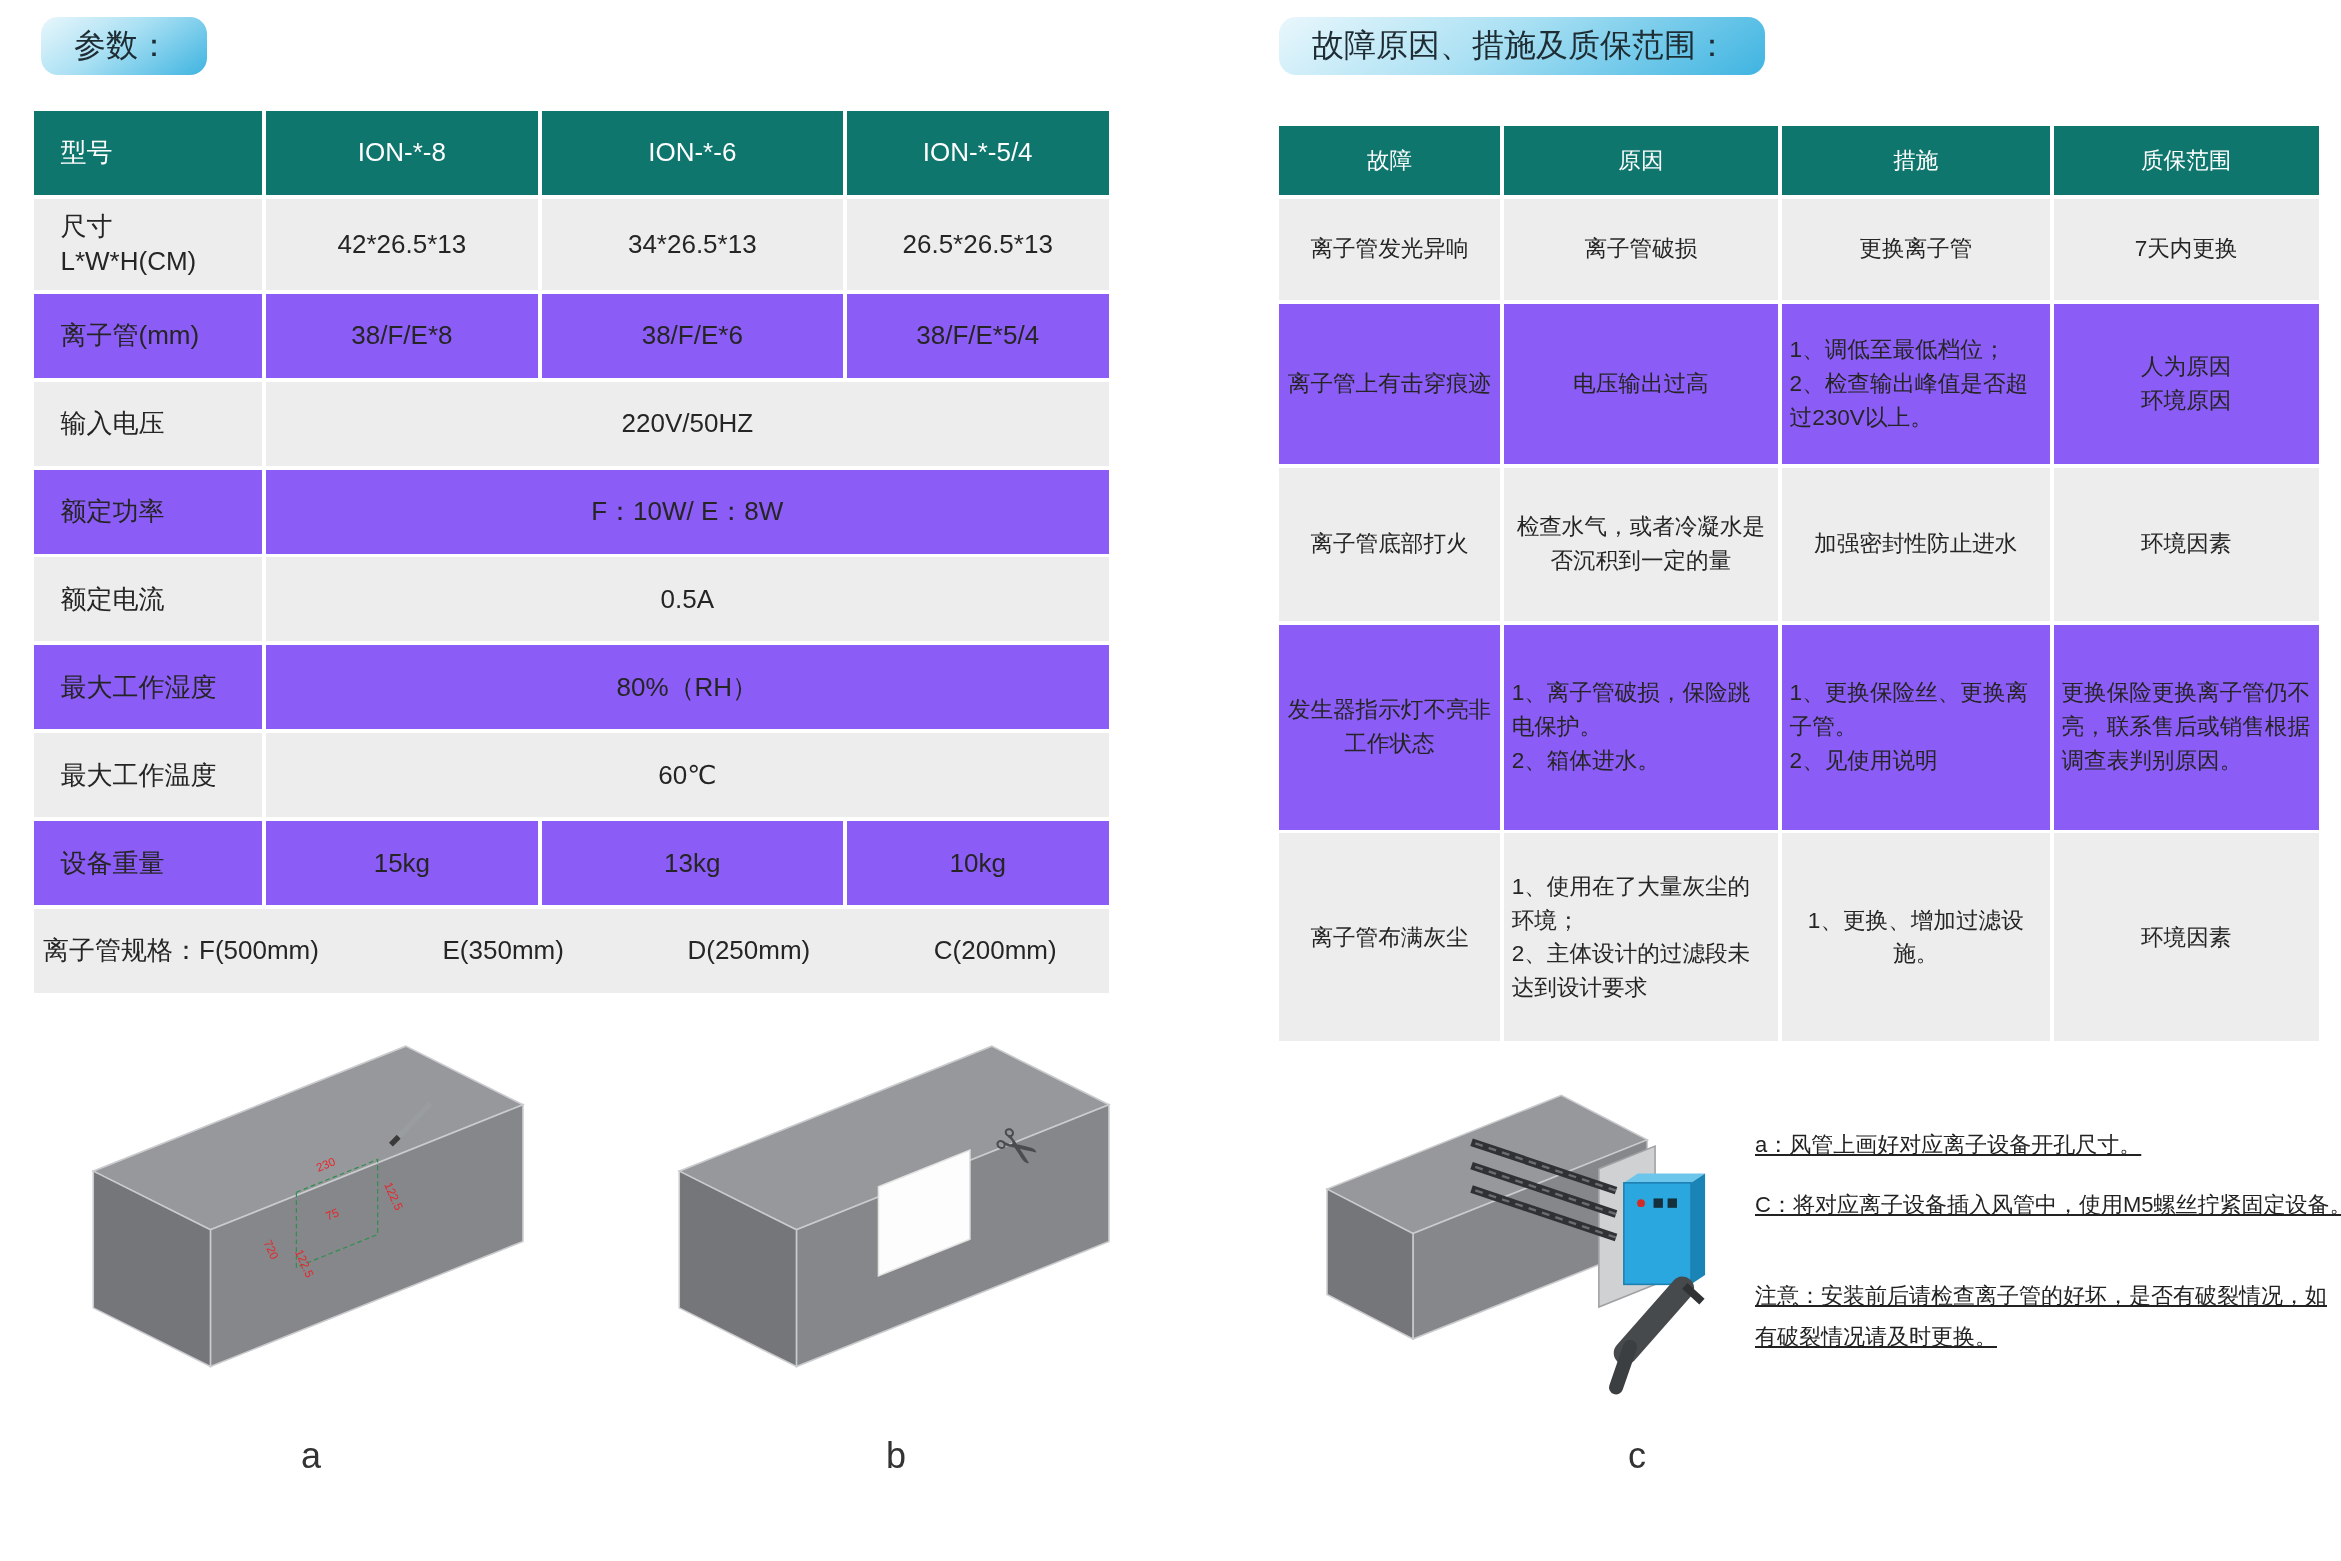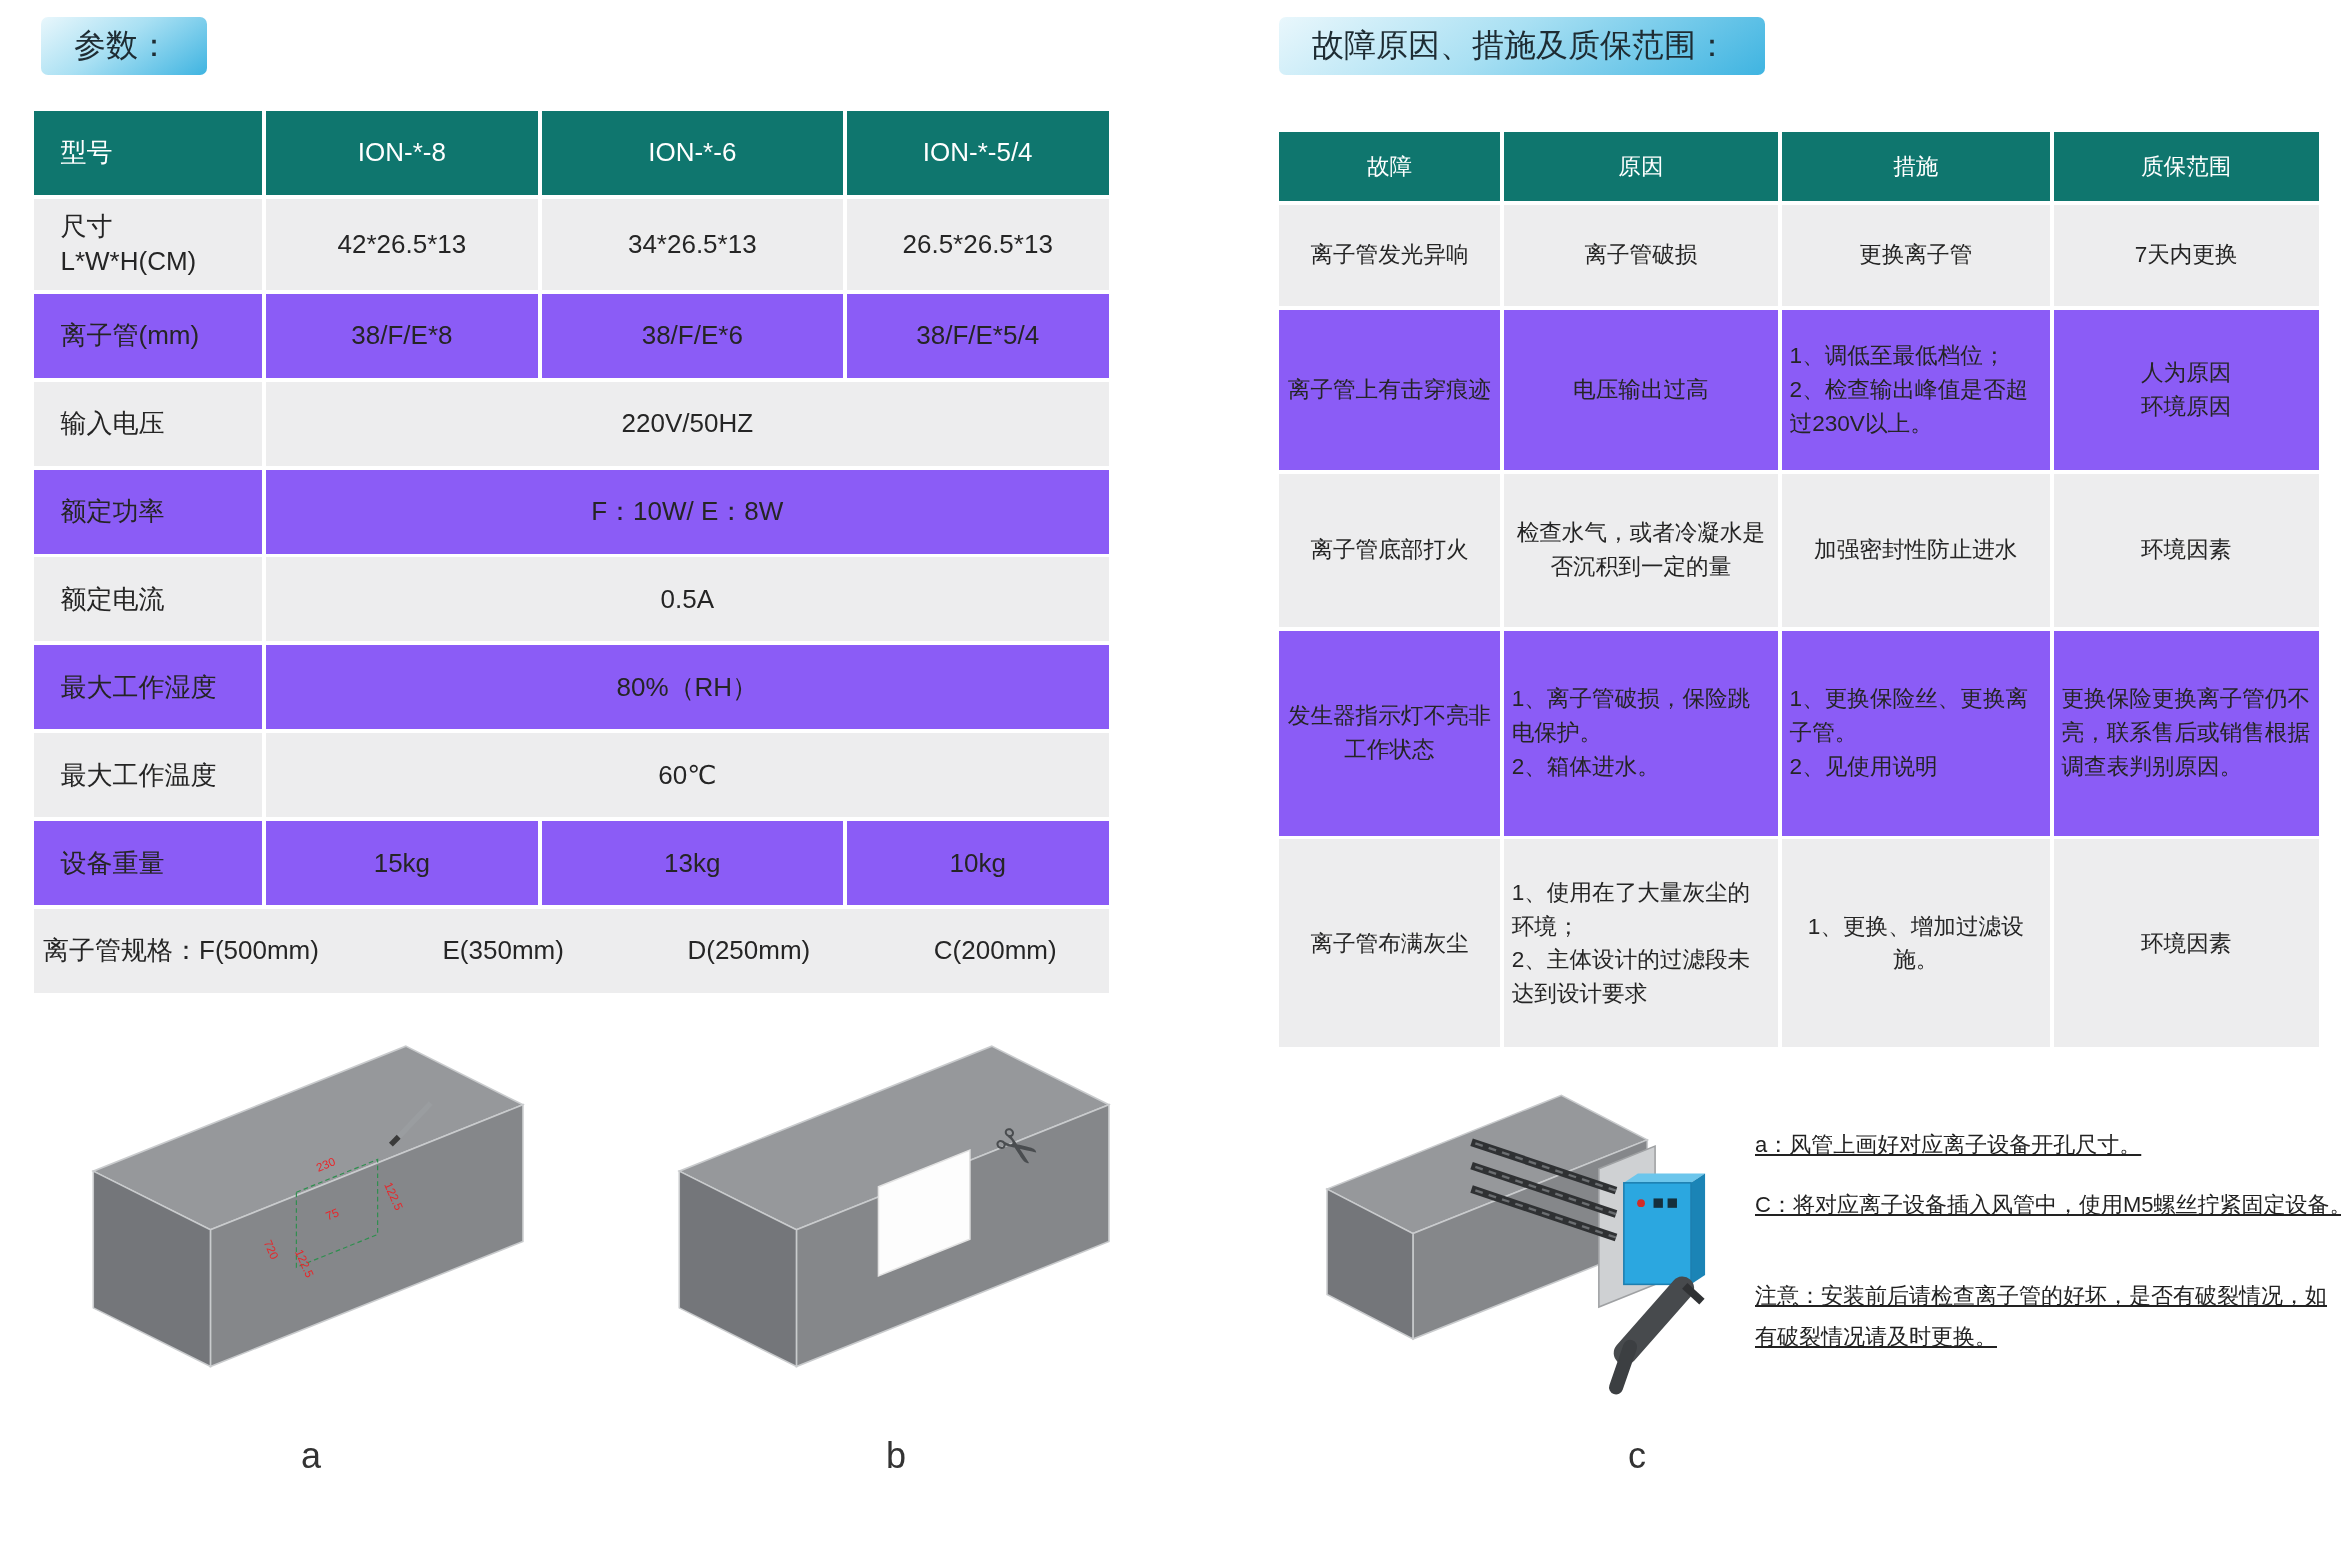--- a/index.html
+++ b/index.html
@@ -2,36 +2,36 @@
 <html style="font-size:12.5px"><head>
 <meta charset="utf-8">
 <style>
   html,body{margin:0;padding:0}
   body{
     width:2342px;height:1561px;position:relative;overflow:hidden;
     background:#ffffff;color:#252525;
     font-family:"Liberation Sans","DejaVu Sans",sans-serif;
   }
   .pill{
-    position:absolute;height:58px;border-radius:7px;
+    position:absolute;height:58px;border-radius:17px;
     display:flex;align-items:center;padding:0 37px 0 33px;
     font-size:32px;color:#1e2c33;
     background:linear-gradient(145deg,#e9f7fc 0%,#a9e0f3 45%,#3fb4e1 100%);
   }
   #pill-params{left:41px;top:17px;}
   #pill-fault{left:1279px;top:17px;}
 
   .grid{position:absolute;display:grid;gap:3.9px;}
   #param-table{
     left:34px;top:111px;width:1068px;
     grid-template-columns:228px 272px 301px 262px;
     grid-template-rows:84px 91px repeat(8,84px);
   }
   #fault-table{
-    left:1279px;top:132px;width:1032px;
+    left:1279px;top:126px;width:1032px;
     grid-template-columns:221px 274px 268px 265px;
     grid-template-rows:69px 101px 160px 153px 205px 208px;
   }
   .cell{
     display:flex;align-items:center;justify-content:center;
     text-align:center;white-space:pre-line;line-height:1.35;
   }
   #param-table .cell{font-size:26px;}
   #fault-table .cell{font-size:22.6px;line-height:1.5;padding:4.7px 7.8px;}
   .head{background:#0f766e;color:#ffffff;}

